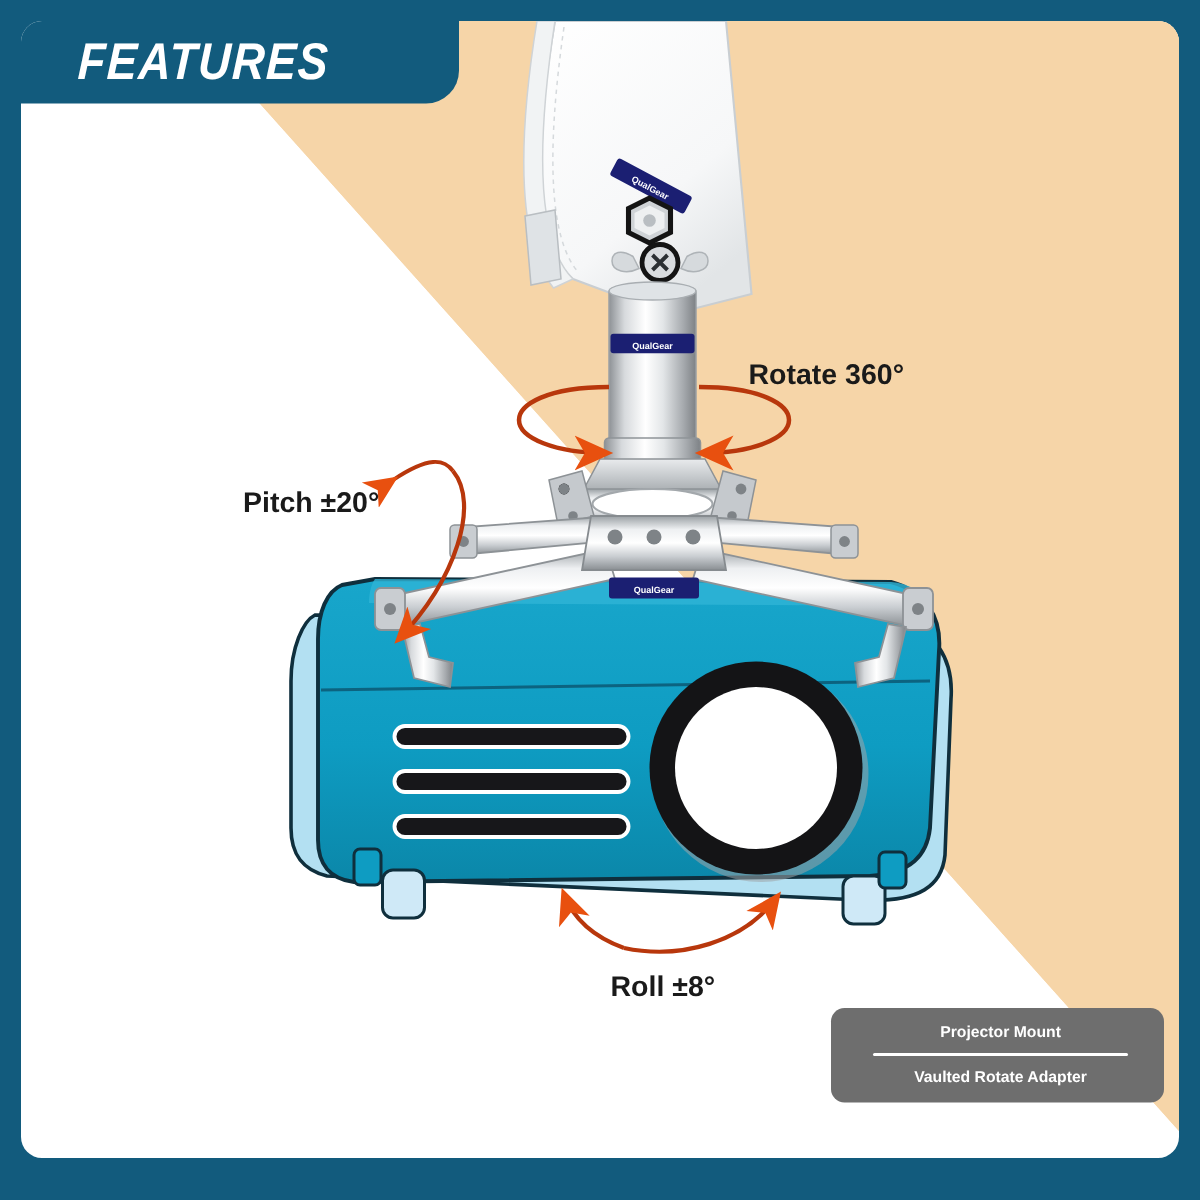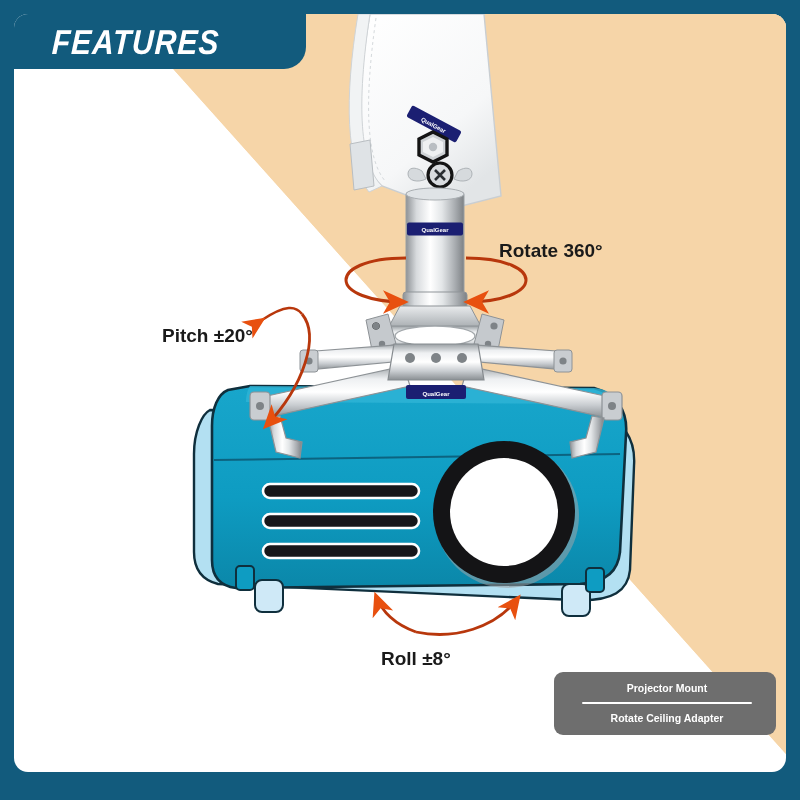--- a/index.html
+++ b/index.html
@@ -69,21 +69,21 @@
     position: absolute;
     color: #1a1a1a;
     font-weight: bold;
     font-size: 19px;
     white-space: nowrap;
     z-index: 30;
     font-family: "Liberation Sans", sans-serif;
   }
   .label-rotate { left: 485px; top: 226px; }
   .label-pitch  { left: 124px; top: 311px; margin-left: 24px; }
-  .label-roll   { left: 367px; top: 634px; }
+  .label-roll   { left: 393px; top: 634px; }
 
   
   .specbox {
     position: absolute;
     left: 540px;
     top: 658px;
     width: 222px;
     background: #6e6e6e;
     border-radius: 9px;
     padding: 9px 6px 10px 10px;
@@ -306,21 +306,21 @@
     <div class="label label-rotate">Rotate 360°</div>
     <div class="label label-pitch">Pitch ±20°</div>
     <div class="label label-roll">Roll ±8°</div>
 
     <div class="specbox">
       <div class="spec-group">
         <div class="spec-line">Projector Mount</div>
       </div>
       <div class="spec-divider"></div>
       <div class="spec-group">
-        <div class="spec-line">Rotate Ceiling Adapter</div>
+        <div class="spec-line">Vaulted Rotate Adapter</div>
       </div>
     </div>
 
     <div class="banner">
       <div class="banner-title">FEATURES</div>
     </div>
 
   </div>
 </div>
 

